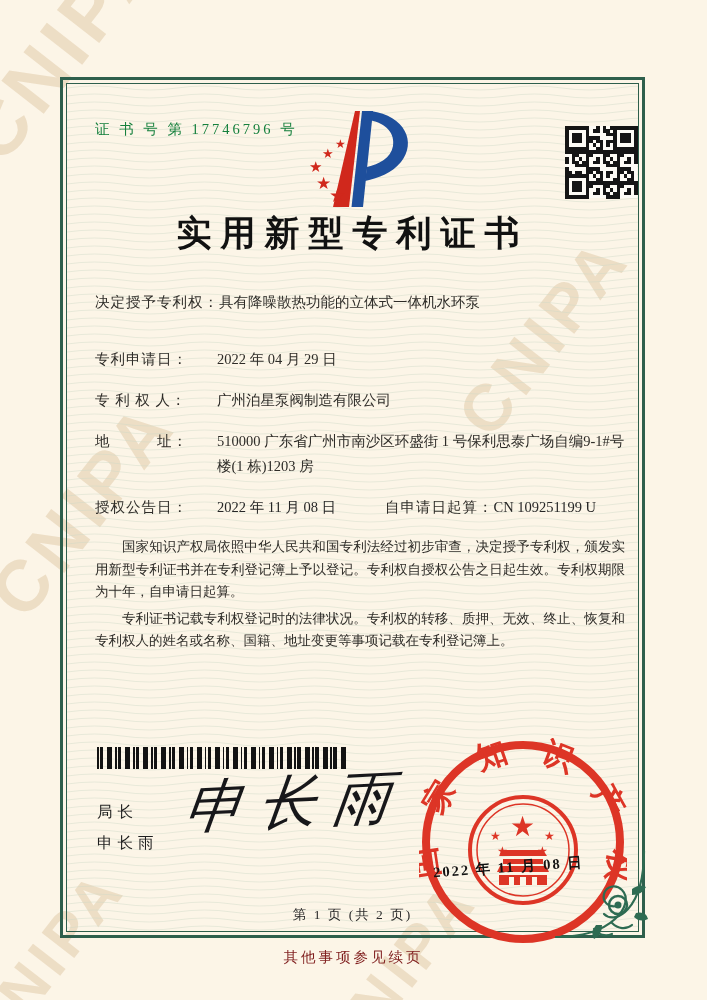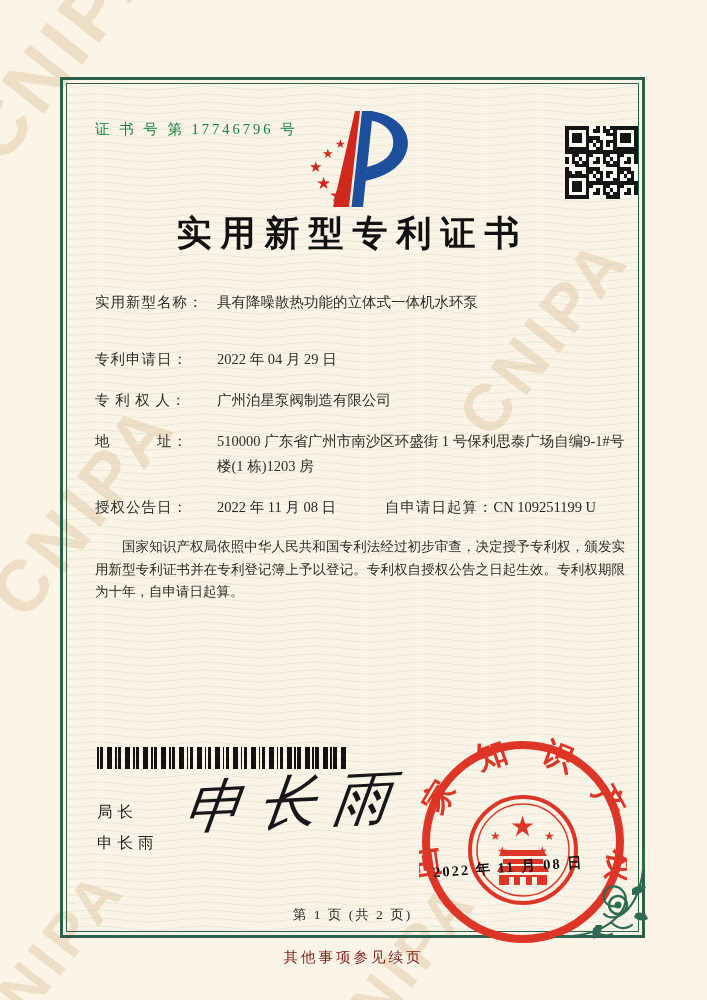--- a/index.html
+++ b/index.html
@@ -351,21 +351,21 @@
             <i style="left:41.400000000000006px;top:69px"></i>
             <i style="left:44.85px;top:69px"></i>
             <i style="left:48.300000000000004px;top:69px"></i>
             <i style="left:51.75px;top:69px"></i>
           </div>
 
         <div class="title">实用新型专利证书</div>
 
         <div class="fields">
           <div class="frow">
-            <span class="flabel">实用新型名称：</span>
+            <span class="flabel">决定授予专利权：</span>
             <span class="fvalue">具有降噪散热功能的立体式一体机水环泵</span>
           </div>
           <div class="frow">
           </div>
           <div class="frow">
             <span class="flabel">专利申请日：</span>
             <span class="fvalue">2022 年 04 月 29 日</span>
           </div>
           <div class="frow">
             <span class="flabel">专 利 权 人：</span>
@@ -380,20 +380,21 @@
               <span class="flabel">授权公告日：</span>
               <span>2022 年 11 月 08 日</span>
             </span>
             <span class="grant-right">
               <span class="flabel" style="flex:none;">自申请日起算：</span>
               <span>CN 109251199 U</span>
             </span>
           </div>
           <div class="paras">
             <p>国家知识产权局依照中华人民共和国专利法经过初步审查，决定授予专利权，颁发实用新型专利证书并在专利登记簿上予以登记。专利权自授权公告之日起生效。专利权期限为十年，自申请日起算。</p>
+            <p>专利证书记载专利权登记时的法律状况。专利权的转移、质押、无效、终止、恢复和专利权人的姓名或名称、国籍、地址变更等事项记载在专利登记簿上。</p>
           </div>
         </div>
 
         <div class="barcode"><i style="width:1.7px;margin-right:1.3px"></i><i style="width:3.4px;margin-right:3.9000000000000004px"></i><i style="width:5.1px;margin-right:2.6px"></i><i style="width:1.7px;margin-right:1.3px"></i><i style="width:3.4px;margin-right:3.9000000000000004px"></i><i style="width:5.1px;margin-right:2.6px"></i><i style="width:1.7px;margin-right:1.3px"></i><i style="width:3.4px;margin-right:3.9000000000000004px"></i><i style="width:5.1px;margin-right:2.6px"></i><i style="width:1.7px;margin-right:1.3px"></i><i style="width:3.4px;margin-right:3.9000000000000004px"></i><i style="width:5.1px;margin-right:2.6px"></i><i style="width:1.7px;margin-right:1.3px"></i><i style="width:3.4px;margin-right:3.9000000000000004px"></i><i style="width:5.1px;margin-right:2.6px"></i><i style="width:1.7px;margin-right:1.3px"></i><i style="width:3.4px;margin-right:3.9000000000000004px"></i><i style="width:5.1px;margin-right:2.6px"></i><i style="width:1.7px;margin-right:1.3px"></i><i style="width:3.4px;margin-right:3.9000000000000004px"></i><i style="width:5.1px;margin-right:2.6px"></i><i style="width:1.7px;margin-right:1.3px"></i><i style="width:3.4px;margin-right:3.9000000000000004px"></i><i style="width:5.1px;margin-right:2.6px"></i><i style="width:1.7px;margin-right:1.3px"></i><i style="width:3.4px;margin-right:3.9000000000000004px"></i><i style="width:5.1px;margin-right:2.6px"></i><i style="width:1.7px;margin-right:1.3px"></i><i style="width:3.4px;margin-right:3.9000000000000004px"></i><i style="width:5.1px;margin-right:2.6px"></i><i style="width:1.7px;margin-right:1.3px"></i><i style="width:3.4px;margin-right:3.9000000000000004px"></i><i style="width:5.1px;margin-right:2.6px"></i><i style="width:1.7px;margin-right:1.3px"></i><i style="width:3.4px;margin-right:3.9000000000000004px"></i><i style="width:5.1px;margin-right:2.6px"></i><i style="width:1.7px;margin-right:1.3px"></i><i style="width:3.4px;margin-right:3.9000000000000004px"></i><i style="width:5.1px;margin-right:2.6px"></i><i style="width:1.7px;margin-right:1.3px"></i><i style="width:3.4px;margin-right:3.9000000000000004px"></i><i style="width:5.1px;margin-right:2.6px"></i></div>
 
         <div class="director">
           <div>局长</div>
           <div>申长雨</div>
         </div>
 

